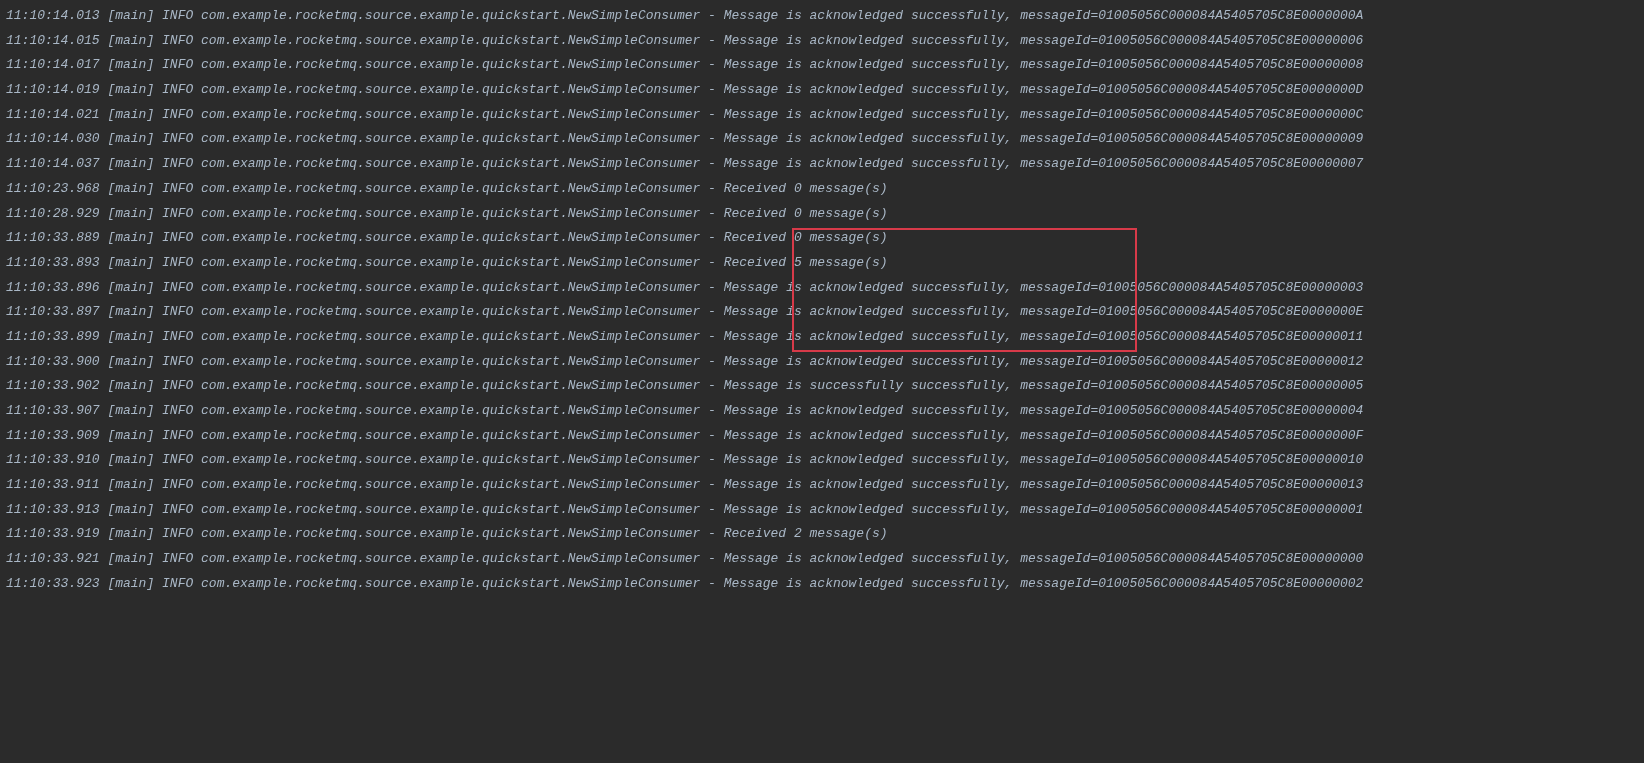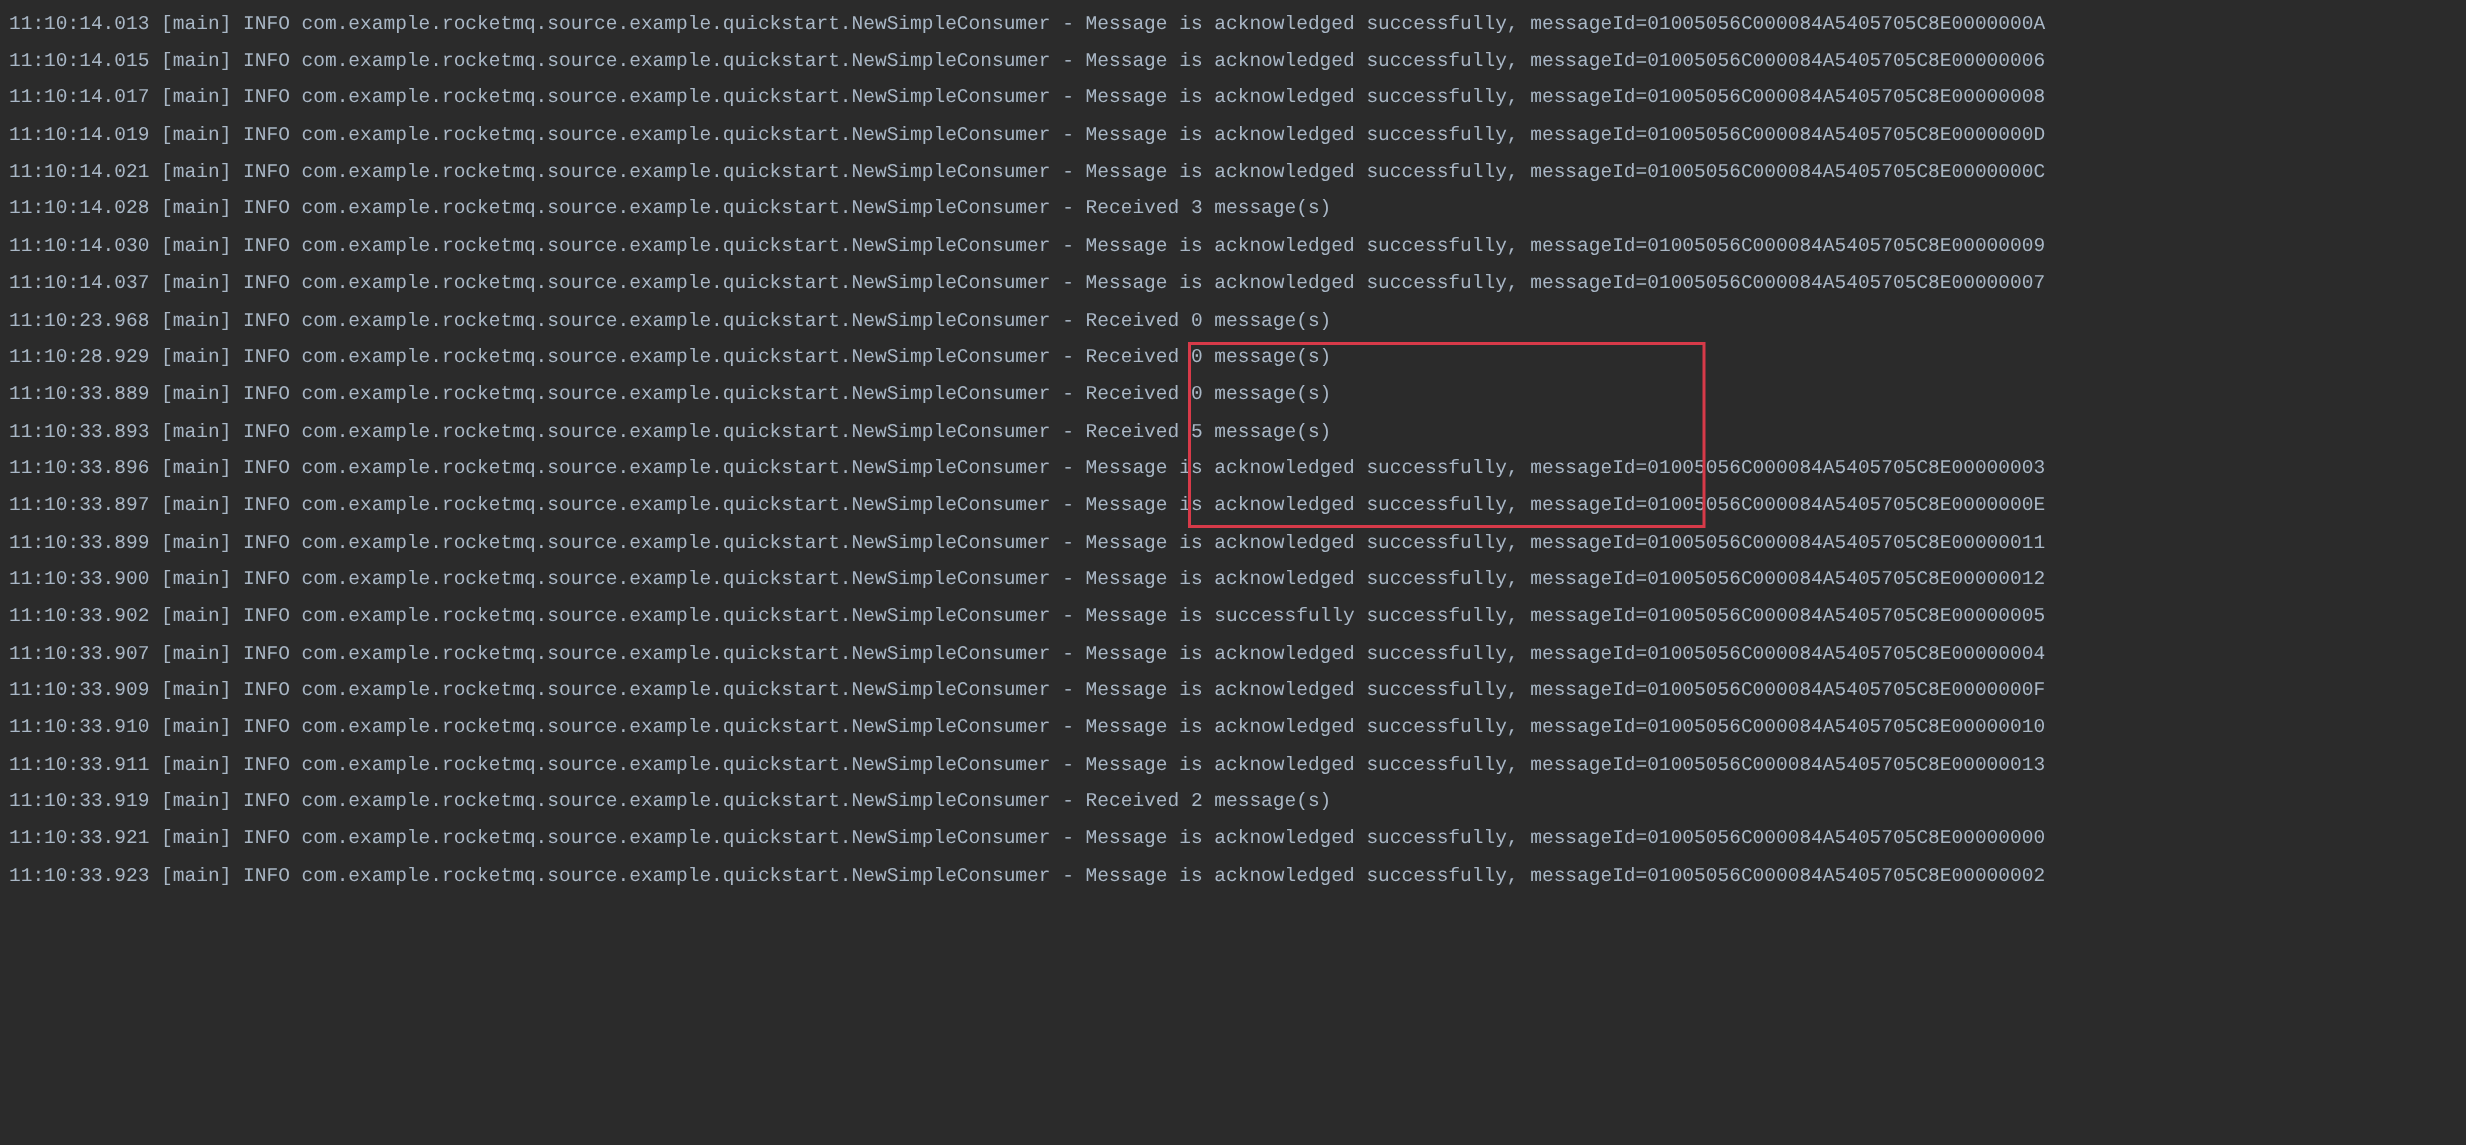--- a/index.html
+++ b/index.html
@@ -10,20 +10,21 @@
       font-size: 13px;
       line-height: 1.9;
       padding: 4px 6px;
       white-space: nowrap;
       overflow-x: auto;
       width: 1644px;
     }
     .log-line {
       display: block;
       white-space: pre;
+      font-style: italic;
     }
     .highlight-box {
       position: absolute;
       border: 2px solid #d73a49;
       pointer-events: none;
       top: 224px;
       left: 786px;
       width: 345px;
       height: 124px;
     }
@@ -34,34 +35,34 @@
 </head>
 <body>
 
 <div class="container">
   <div id="log-output">
       <span class="log-line">11:10:14.013 [main] INFO com.example.rocketmq.source.example.quickstart.NewSimpleConsumer - Message is acknowledged successfully, messageId=01005056C000084A5405705C8E0000000A</span>
       <span class="log-line">11:10:14.015 [main] INFO com.example.rocketmq.source.example.quickstart.NewSimpleConsumer - Message is acknowledged successfully, messageId=01005056C000084A5405705C8E00000006</span>
       <span class="log-line">11:10:14.017 [main] INFO com.example.rocketmq.source.example.quickstart.NewSimpleConsumer - Message is acknowledged successfully, messageId=01005056C000084A5405705C8E00000008</span>
       <span class="log-line">11:10:14.019 [main] INFO com.example.rocketmq.source.example.quickstart.NewSimpleConsumer - Message is acknowledged successfully, messageId=01005056C000084A5405705C8E0000000D</span>
       <span class="log-line">11:10:14.021 [main] INFO com.example.rocketmq.source.example.quickstart.NewSimpleConsumer - Message is acknowledged successfully, messageId=01005056C000084A5405705C8E0000000C</span>
-      <span class="log-line">11:10:14.028 [main] INFO com.example.rocketmq.source.example.quickstart.NewSimpleConsumer - Received 3 message(s)</span>
       <span class="log-line">11:10:14.030 [main] INFO com.example.rocketmq.source.example.quickstart.NewSimpleConsumer - Message is acknowledged successfully, messageId=01005056C000084A5405705C8E00000009</span>
       <span class="log-line">11:10:14.037 [main] INFO com.example.rocketmq.source.example.quickstart.NewSimpleConsumer - Message is acknowledged successfully, messageId=01005056C000084A5405705C8E00000007</span>
       <span class="log-line">11:10:23.968 [main] INFO com.example.rocketmq.source.example.quickstart.NewSimpleConsumer - Received 0 message(s)</span>
       <span class="log-line">11:10:28.929 [main] INFO com.example.rocketmq.source.example.quickstart.NewSimpleConsumer - Received 0 message(s)</span>
       <span class="log-line">11:10:33.889 [main] INFO com.example.rocketmq.source.example.quickstart.NewSimpleConsumer - Received 0 message(s)</span>
       <span class="log-line">11:10:33.893 [main] INFO com.example.rocketmq.source.example.quickstart.NewSimpleConsumer - Received 5 message(s)</span>
       <span class="log-line">11:10:33.896 [main] INFO com.example.rocketmq.source.example.quickstart.NewSimpleConsumer - Message is acknowledged successfully, messageId=01005056C000084A5405705C8E00000003</span>
       <span class="log-line">11:10:33.897 [main] INFO com.example.rocketmq.source.example.quickstart.NewSimpleConsumer - Message is acknowledged successfully, messageId=01005056C000084A5405705C8E0000000E</span>
       <span class="log-line">11:10:33.899 [main] INFO com.example.rocketmq.source.example.quickstart.NewSimpleConsumer - Message is acknowledged successfully, messageId=01005056C000084A5405705C8E00000011</span>
       <span class="log-line">11:10:33.900 [main] INFO com.example.rocketmq.source.example.quickstart.NewSimpleConsumer - Message is acknowledged successfully, messageId=01005056C000084A5405705C8E00000012</span>
       <span class="log-line">11:10:33.902 [main] INFO com.example.rocketmq.source.example.quickstart.NewSimpleConsumer - Message is successfully successfully, messageId=01005056C000084A5405705C8E00000005</span>
       <span class="log-line">11:10:33.907 [main] INFO com.example.rocketmq.source.example.quickstart.NewSimpleConsumer - Message is acknowledged successfully, messageId=01005056C000084A5405705C8E00000004</span>
       <span class="log-line">11:10:33.909 [main] INFO com.example.rocketmq.source.example.quickstart.NewSimpleConsumer - Message is acknowledged successfully, messageId=01005056C000084A5405705C8E0000000F</span>
       <span class="log-line">11:10:33.910 [main] INFO com.example.rocketmq.source.example.quickstart.NewSimpleConsumer - Message is acknowledged successfully, messageId=01005056C000084A5405705C8E00000010</span>
       <span class="log-line">11:10:33.911 [main] INFO com.example.rocketmq.source.example.quickstart.NewSimpleConsumer - Message is acknowledged successfully, messageId=01005056C000084A5405705C8E00000013</span>
+      <span class="log-line">11:10:33.913 [main] INFO com.example.rocketmq.source.example.quickstart.NewSimpleConsumer - Message is acknowledged successfully, messageId=01005056C000084A5405705C8E00000001</span>
       <span class="log-line">11:10:33.919 [main] INFO com.example.rocketmq.source.example.quickstart.NewSimpleConsumer - Received 2 message(s)</span>
       <span class="log-line">11:10:33.921 [main] INFO com.example.rocketmq.source.example.quickstart.NewSimpleConsumer - Message is acknowledged successfully, messageId=01005056C000084A5405705C8E00000000</span>
       <span class="log-line">11:10:33.923 [main] INFO com.example.rocketmq.source.example.quickstart.NewSimpleConsumer - Message is acknowledged successfully, messageId=01005056C000084A5405705C8E00000002</span>
     </div>
   <div class="highlight-box"></div>
 </div>
 
 </body></html>

